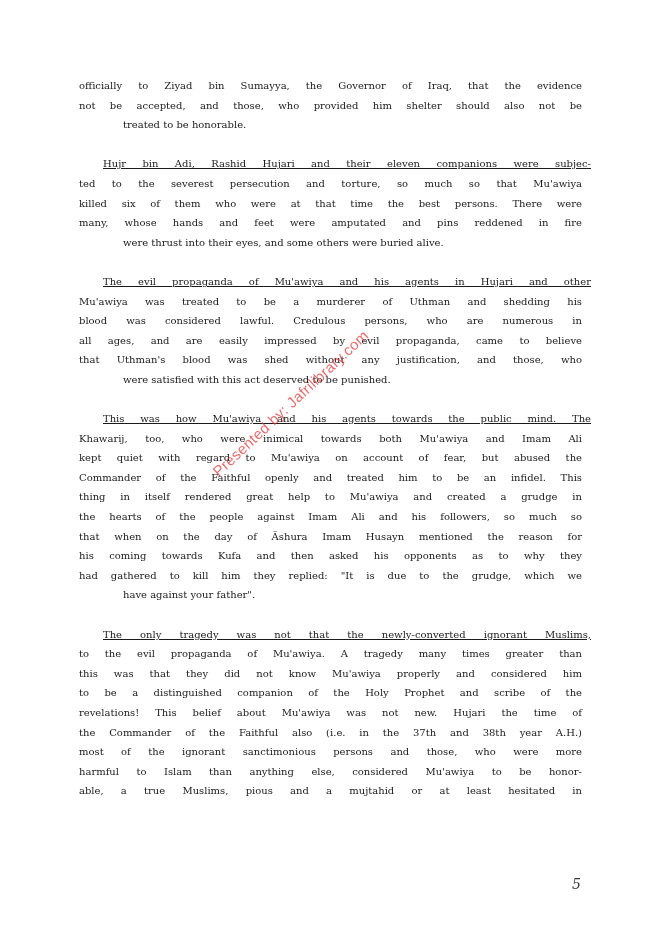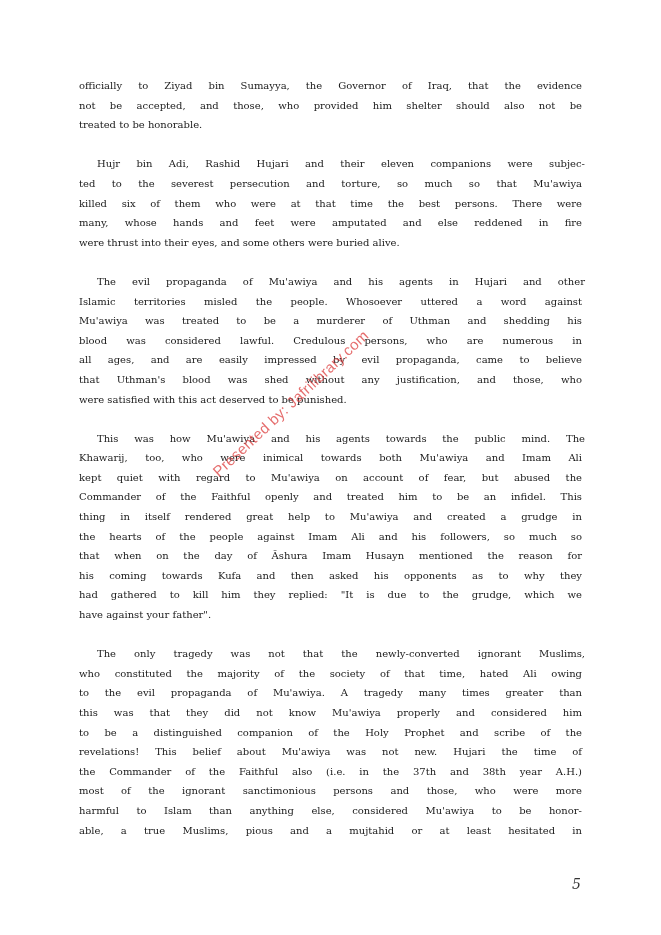--- a/index.html
+++ b/index.html
@@ -49,24 +49,26 @@
     }
     .line .t {
       display: inline-block;
       width: 100%;
       text-align: justify;
       text-align-last: justify;
       white-space: normal;
     }
     .line.last .t {
       text-align-last: left;
+      margin-left: 44px;
     }
     .line.first .t {
       width: calc(100% - 15px);
-      margin-left: 18px;
+      margin-left: 24px;
+      text-decoration: underline;
     }
     .para .line { text-indent: 0; }
     .page-number {
       position: absolute;
       left: 572px;
       top: 876px;
       font-family: "DejaVu Serif", serif;
       font-style: italic;
       font-size: 14px;
       color: #333333;
@@ -92,47 +94,45 @@
   <div class="text-block" id="text-block">
       <div class="para">
         <span class="line"><span class="t">officially to Ziyad bin Sumayya, the Governor of Iraq, that the evidence</span></span>
         <span class="line"><span class="t">not be accepted, and those, who provided him shelter should also not be</span></span>
         <span class="line last"><span class="t">treated to be honorable.</span></span>
       </div>
       <div class="para">
         <span class="line first"><span class="t">Hujr bin Adi, Rashid Hujari and their eleven companions were subjec-</span></span>
         <span class="line"><span class="t">ted to the severest persecution and torture, so much so that Mu'awiya</span></span>
         <span class="line"><span class="t">killed six of them who were at that time the best persons. There were</span></span>
-        <span class="line"><span class="t">many, whose hands and feet were amputated and else reddened in fire</span></span>
+        <span class="line"><span class="t">many, whose hands and feet were amputated and pins reddened in fire</span></span>
         <span class="line last"><span class="t">were thrust into their eyes, and some others were buried alive.</span></span>
       </div>
       <div class="para">
         <span class="line first"><span class="t">The evil propaganda of Mu'awiya and his agents in Hujari and other</span></span>
-        <span class="line"><span class="t">Islamic territories misled the people. Whosoever uttered a word against</span></span>
         <span class="line"><span class="t">Mu'awiya was treated to be a murderer of Uthman and shedding his</span></span>
         <span class="line"><span class="t">blood was considered lawful. Credulous persons, who are numerous in</span></span>
         <span class="line"><span class="t">all ages, and are easily impressed by evil propaganda, came to believe</span></span>
         <span class="line"><span class="t">that Uthman's blood was shed without any justification, and those, who</span></span>
         <span class="line last"><span class="t">were satisfied with this act deserved to be punished.</span></span>
       </div>
       <div class="para">
         <span class="line first"><span class="t">This was how Mu'awiya and his agents towards the public mind. The</span></span>
         <span class="line"><span class="t">Khawarij, too, who were inimical towards both Mu'awiya and Imam Ali</span></span>
         <span class="line"><span class="t">kept quiet with regard to Mu'awiya on account of fear, but abused the</span></span>
         <span class="line"><span class="t">Commander of the Faithful openly and treated him to be an infidel. This</span></span>
         <span class="line"><span class="t">thing in itself rendered great help to Mu'awiya and created a grudge in</span></span>
         <span class="line"><span class="t">the hearts of the people against Imam Ali and his followers, so much so</span></span>
         <span class="line"><span class="t">that when on the day of Āshura Imam Husayn mentioned the reason for</span></span>
         <span class="line"><span class="t">his coming towards Kufa and then asked his opponents as to why they</span></span>
         <span class="line"><span class="t">had gathered to kill him they replied: "It is due to the grudge, which we</span></span>
         <span class="line last"><span class="t">have against your father".</span></span>
       </div>
       <div class="para">
         <span class="line first"><span class="t">The only tragedy was not that the newly-converted ignorant Muslims,</span></span>
-        <span class="line"><span class="t">who constituted the majority of the society of that time, hated Ali owing</span></span>
         <span class="line"><span class="t">to the evil propaganda of Mu'awiya. A tragedy many times greater than</span></span>
         <span class="line"><span class="t">this was that they did not know Mu'awiya properly and considered him</span></span>
         <span class="line"><span class="t">to be a distinguished companion of the Holy Prophet and scribe of the</span></span>
         <span class="line"><span class="t">revelations! This belief about Mu'awiya was not new. Hujari the time of</span></span>
         <span class="line"><span class="t">the Commander of the Faithful also (i.e. in the 37th and 38th year A.H.)</span></span>
         <span class="line"><span class="t">most of the ignorant sanctimonious persons and those, who were more</span></span>
         <span class="line"><span class="t">harmful to Islam than anything else, considered Mu'awiya to be honor-</span></span>
         <span class="line"><span class="t">able, a true Muslims, pious and a mujtahid or at least hesitated in</span></span>
       </div>
     </div>

